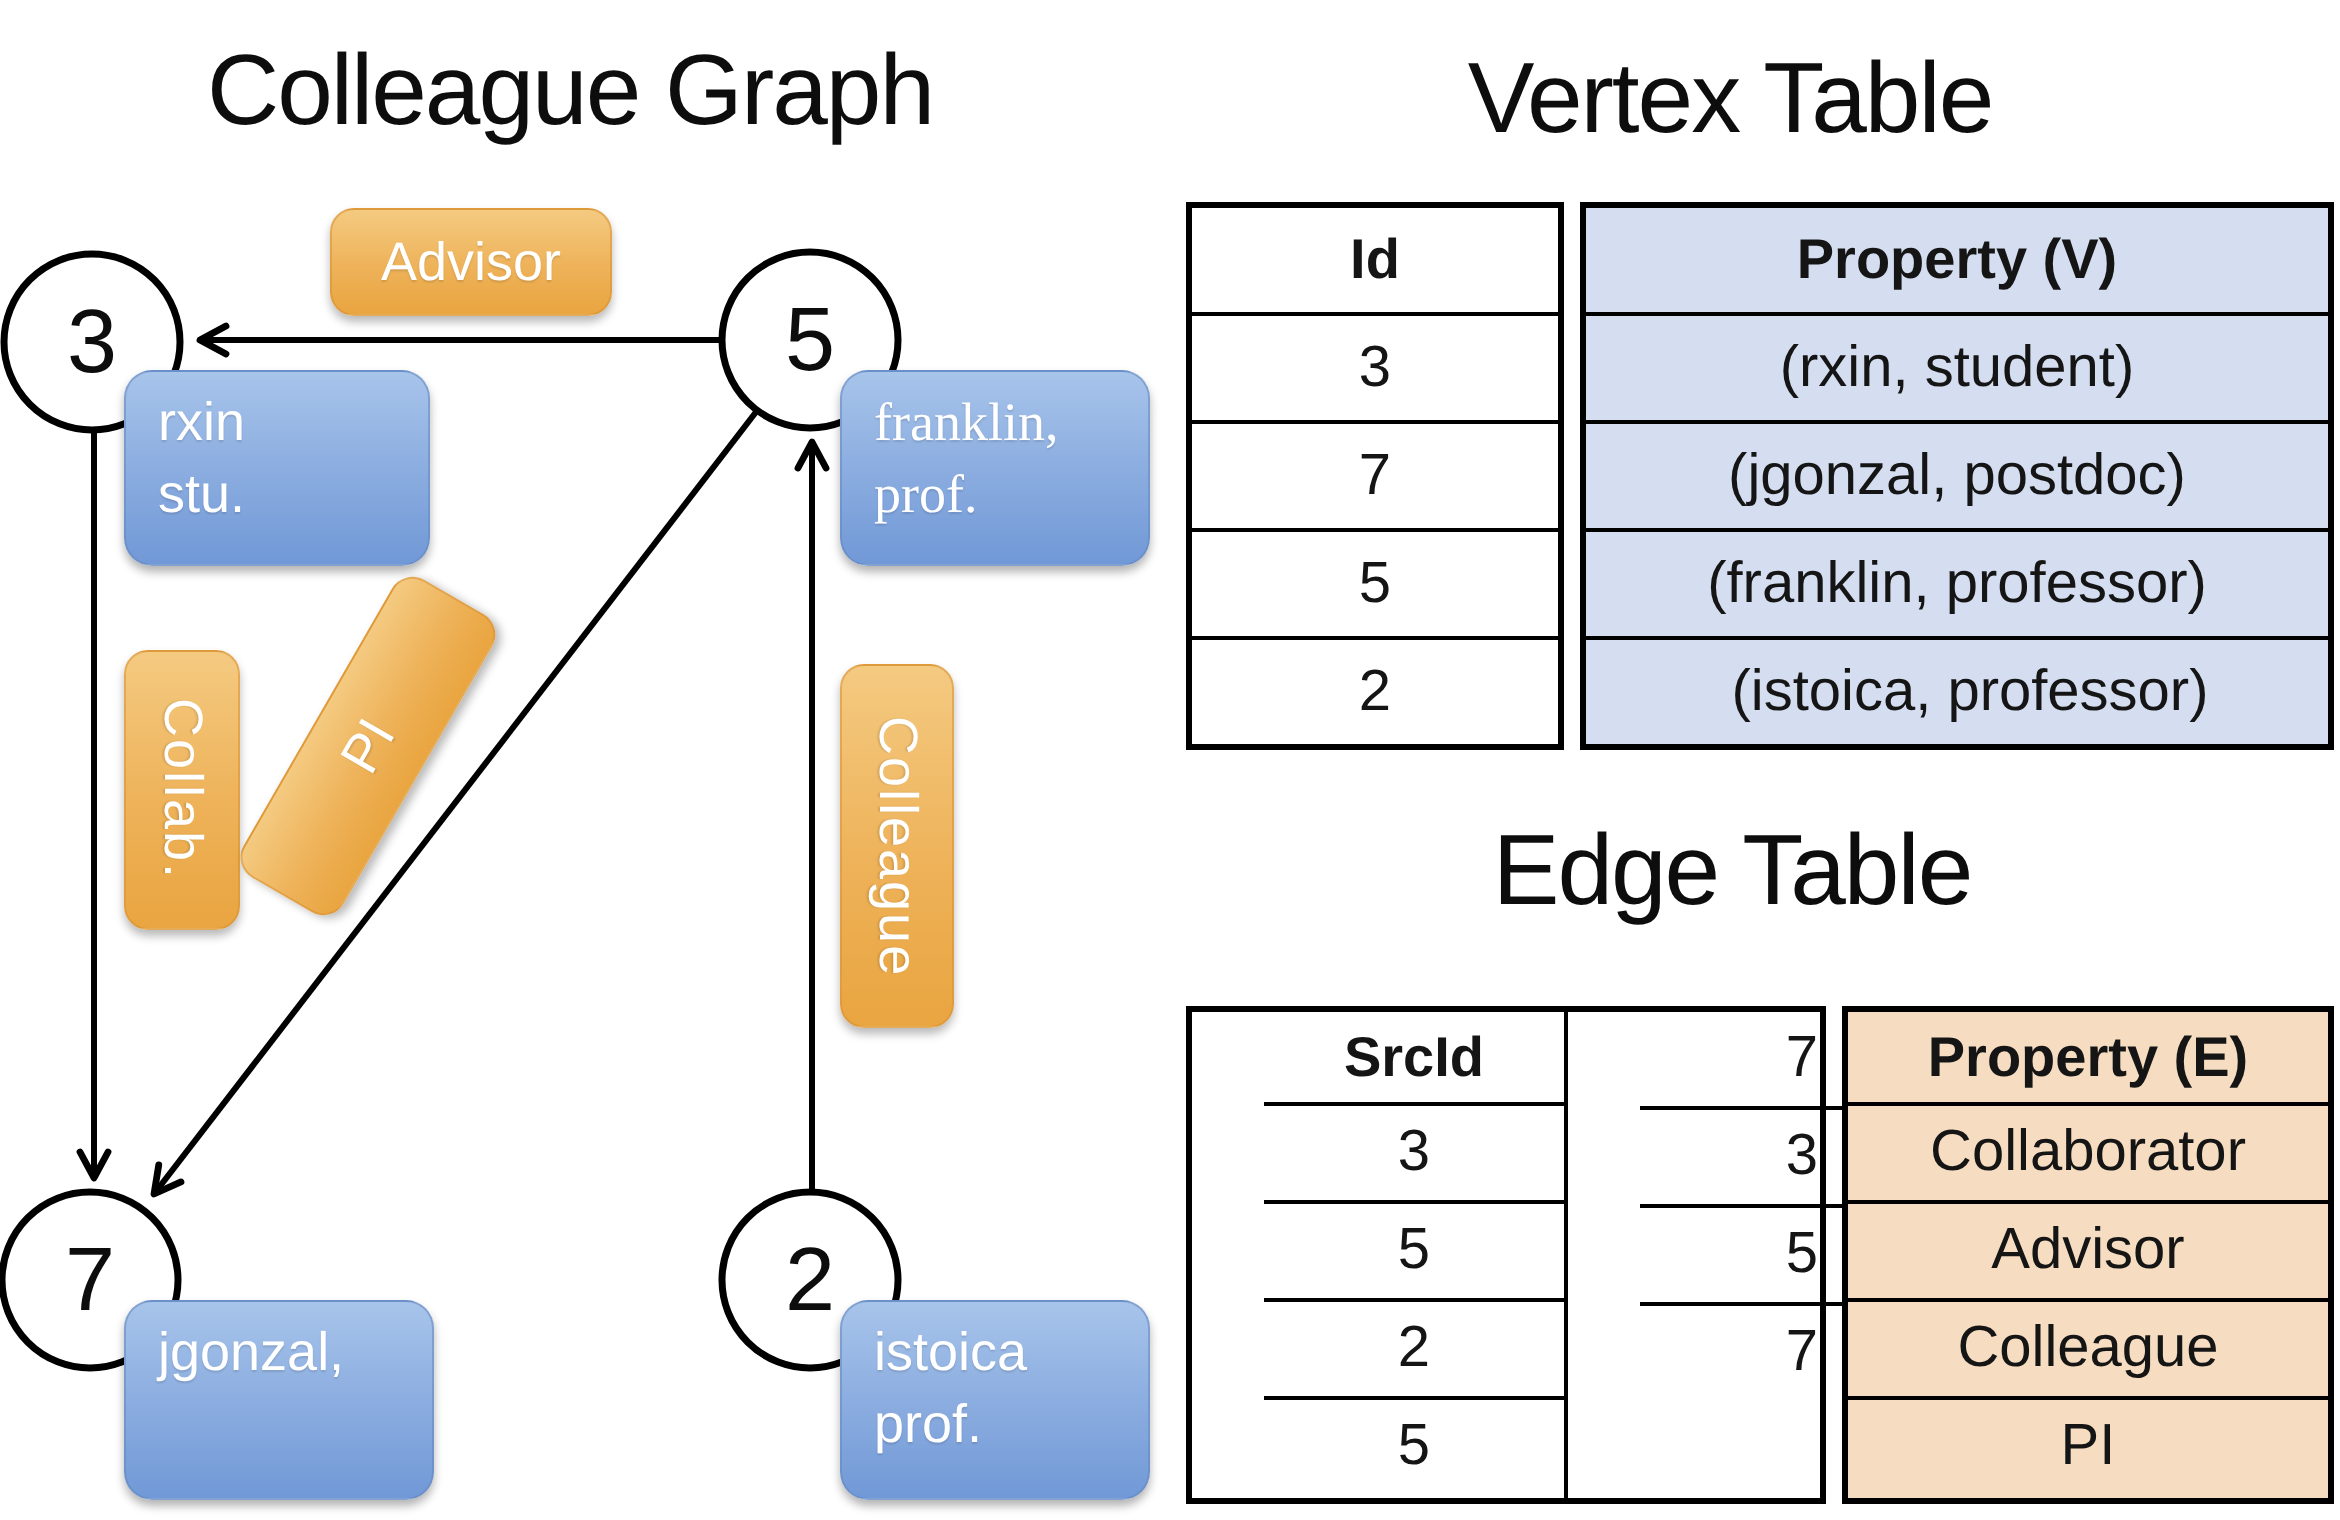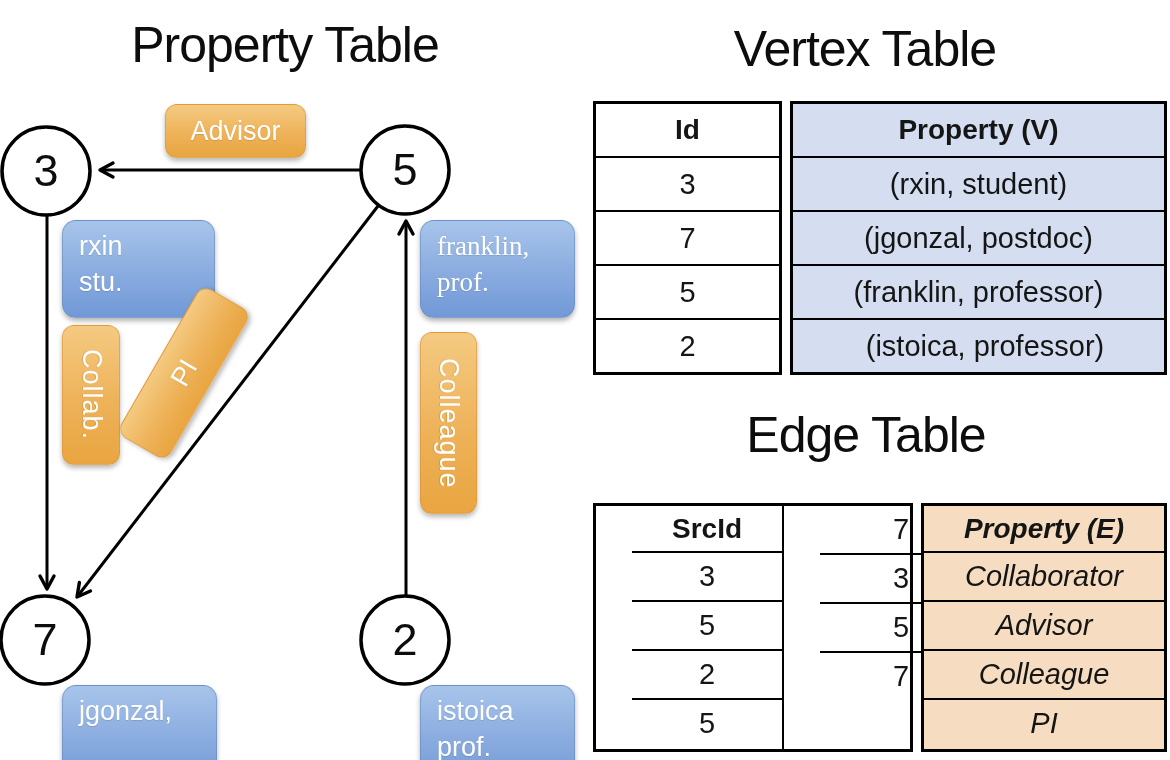--- a/index.html
+++ b/index.html
@@ -16,21 +16,20 @@
     position:absolute;width:88px;height:88px;display:flex;align-items:center;justify-content:center;
     font-size:45px;font-weight:300;color:#0d0d0d;
   }
   .vbox{
     position:absolute;border-radius:14px;color:#fff;
     background:linear-gradient(180deg,#a7c4ea 0%,#89abdf 55%,#7199d7 100%);
     border:1px solid rgba(100,135,190,.55);
     box-shadow:0 3px 5px rgba(0,0,0,.30);
     font-size:27px;line-height:1.33;padding:8px 0 0 16px;
     text-shadow:0 1px 1px rgba(0,0,0,.12);
-    margin-top:35px;
   }
   .obox{
     position:absolute;border-radius:12px;color:#fff;
     background:linear-gradient(180deg,#f4ca81 0%,#eeb259 55%,#e9a540 100%);
     border:1px solid rgba(215,145,55,.55);
     box-shadow:0 3px 5px rgba(0,0,0,.28);
     display:flex;align-items:center;justify-content:center;
     font-size:27px;text-shadow:0 1px 1px rgba(0,0,0,.12);
   }
   .vert{writing-mode:vertical-rl;letter-spacing:1px;}
@@ -45,21 +44,21 @@
   .split > .col{flex:none;display:flex;flex-direction:column;margin-left:36px;}
   .split > .col.first{border-right:2px solid #000;}
   .bluefill{background:#d4def0;}
   .tanfill{background:#f6ddc1;}
 </style>
 </head>
 <body>
 
 <div class="canvas">
 
-  <div class="title" style="left:0;top:16px;width:570px;">Property Table</div>
+  <div class="title" style="left:0;top:16px;width:570px;">Colleague Graph</div>
 
   <svg class="graph" width="580" height="760" viewBox="0 0 580 760">
     <defs>
       <marker id="arw" viewBox="0 0 20 20" markerWidth="20" markerHeight="20" refX="16" refY="10" orient="auto" markerUnits="userSpaceOnUse">
         <path d="M3,3 L16,10 L3,17" fill="none" stroke="#000" stroke-width="3.4" stroke-linecap="round" stroke-linejoin="round"></path>
       </marker>
     </defs>
 
     <line x1="361" y1="170" x2="100" y2="170" stroke="#000" stroke-width="3" marker-end="url(#arw)"></line>
     <line x1="47" y1="214" x2="47" y2="589" stroke="#000" stroke-width="3" marker-end="url(#arw)"></line>
@@ -137,21 +136,21 @@
       </div>
       <div class="col" style="width:162px;">
         <div class="trow" style="height:47px;">7</div>
         <div class="trow" style="height:47px;">3</div>
         <div class="trow" style="height:47px;">5</div>
         <div class="trow" style="height:47px;">7</div>
       </div>
     </div>
   </div>
 
-  <div class="tblbox tanfill" style="left:921px;top:503px;width:246px;height:249px;font-style:italic;">
+  <div class="tblbox tanfill" style="left:921px;top:503px;width:246px;height:249px;">
     <div class="trow thead" style="height:45px;">Property (E)</div>
     <div class="trow" style="height:47px;">Collaborator</div>
     <div class="trow" style="height:47px;">Advisor</div>
     <div class="trow" style="height:47px;">Colleague</div>
     <div class="trow" style="height:47px;">PI</div>
   </div>
 
 </div>
 
 </body></html>

